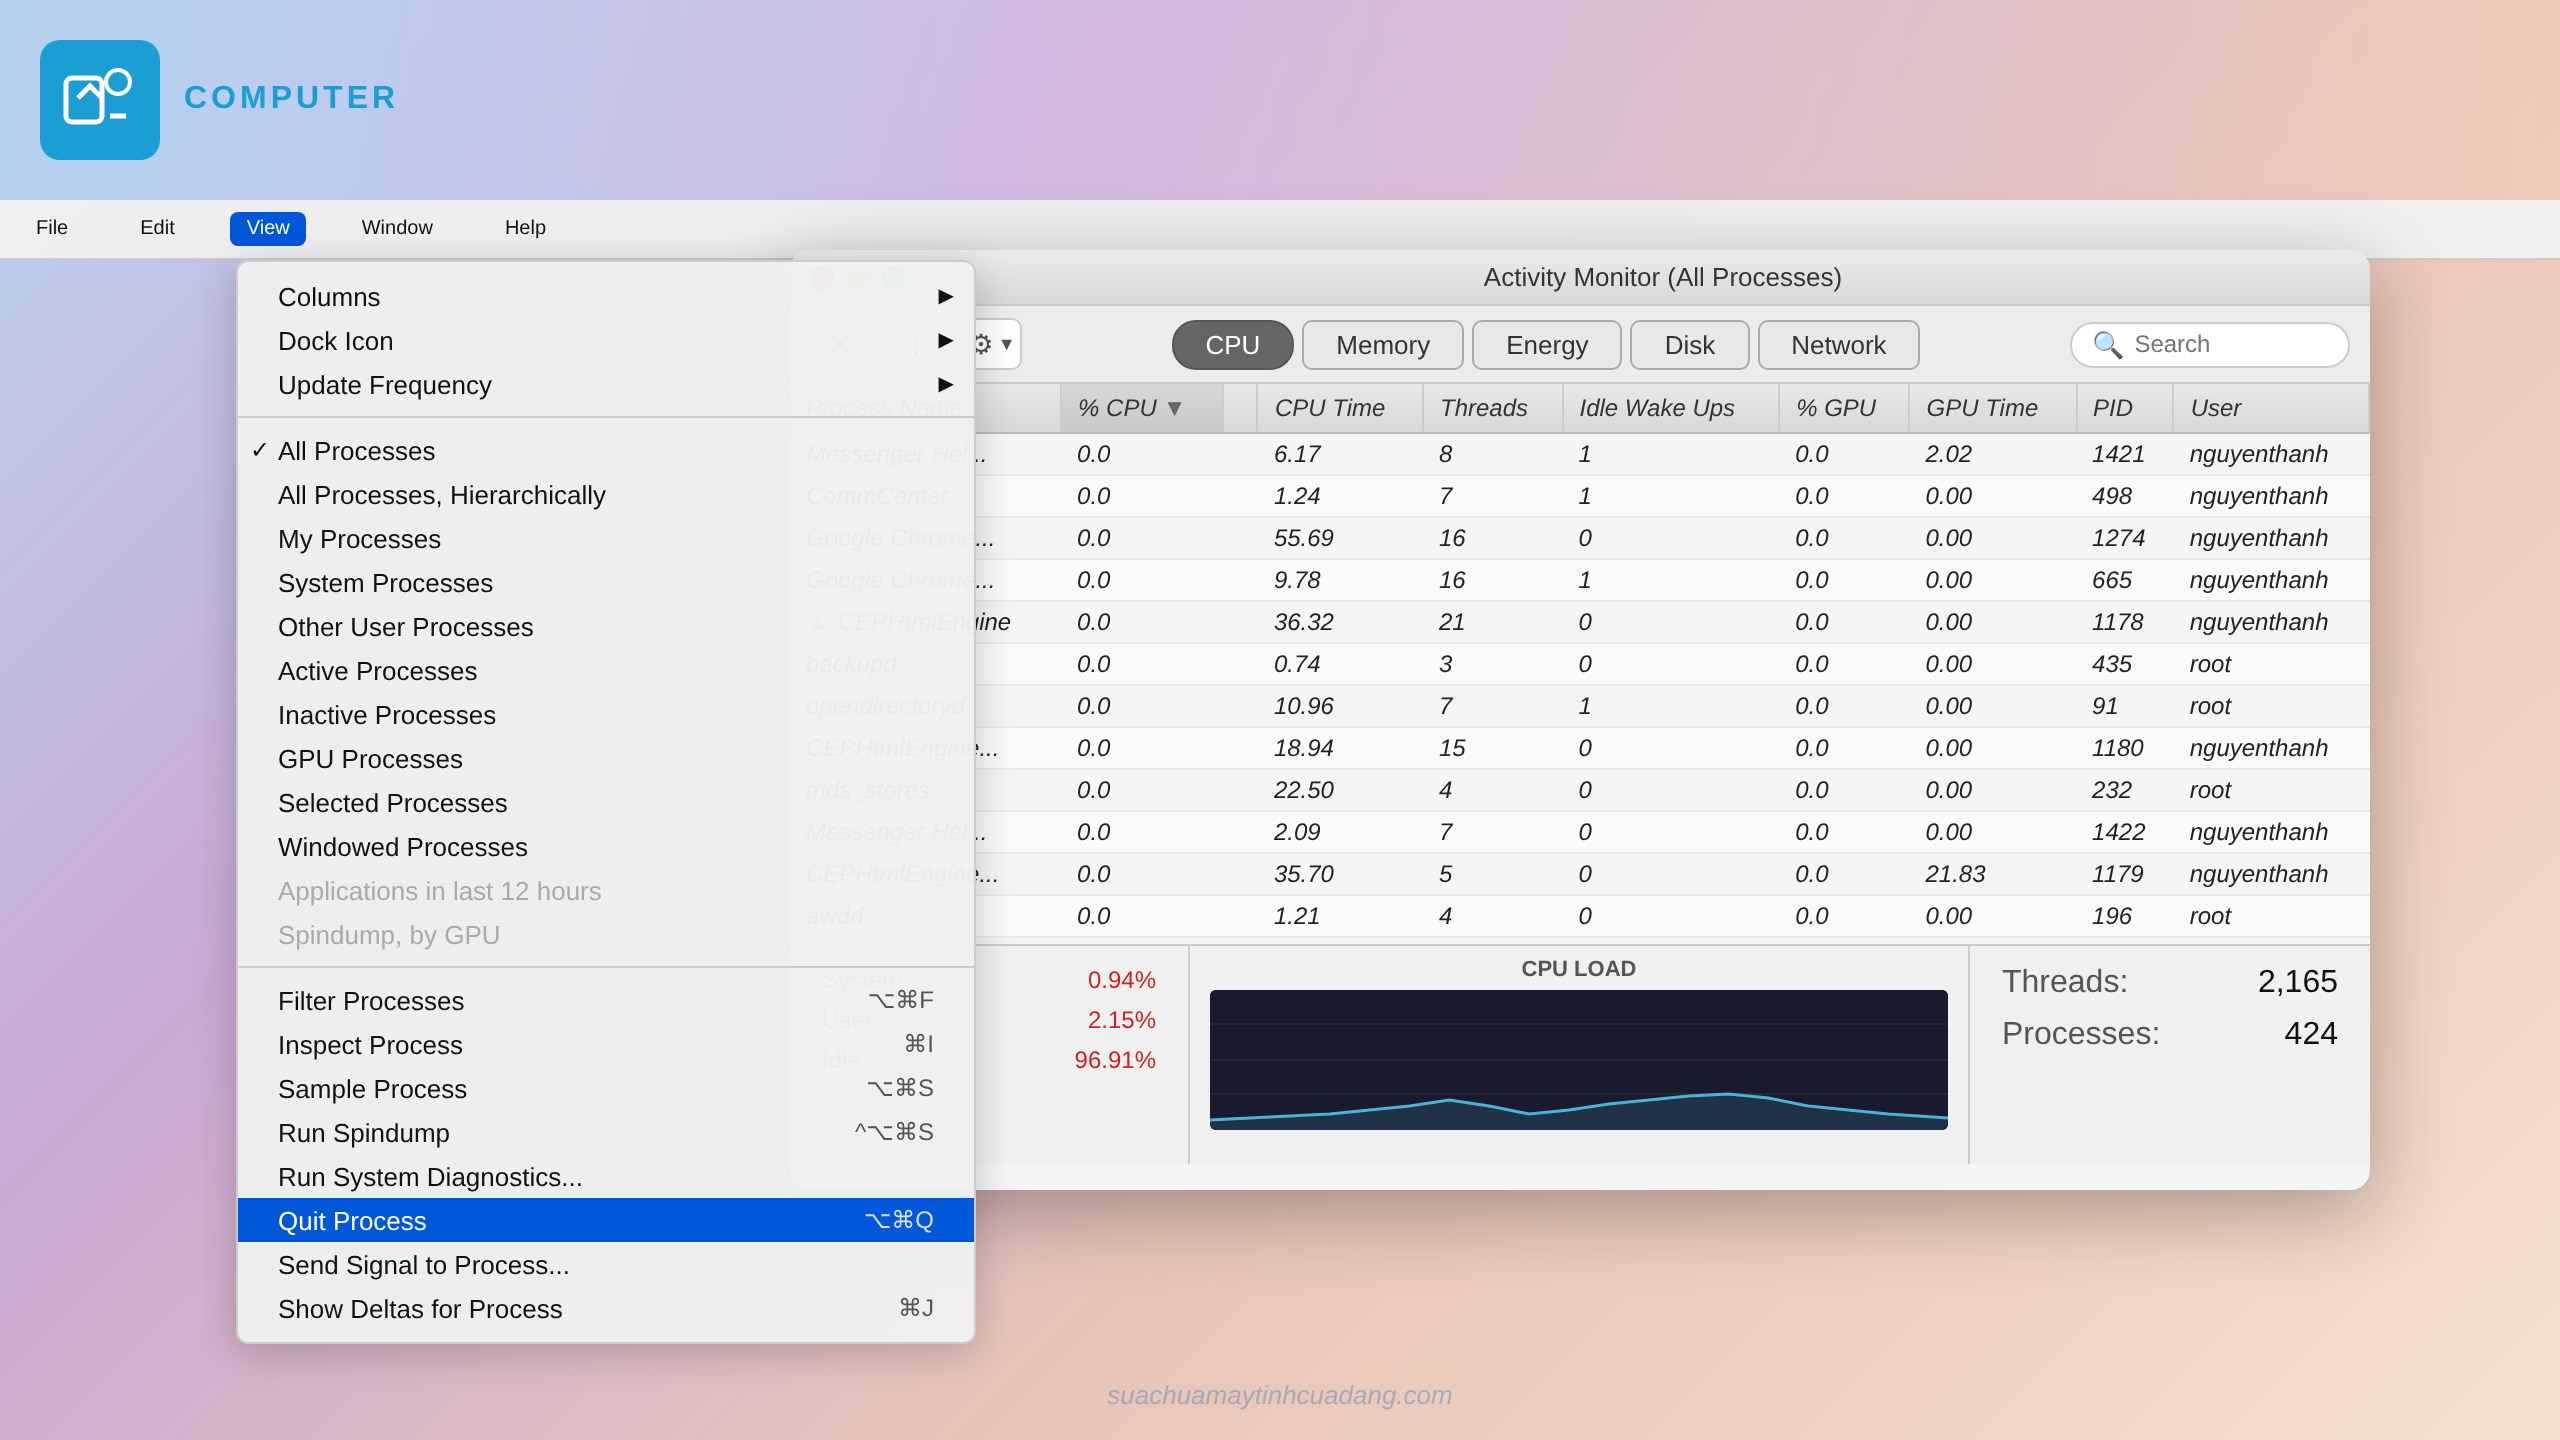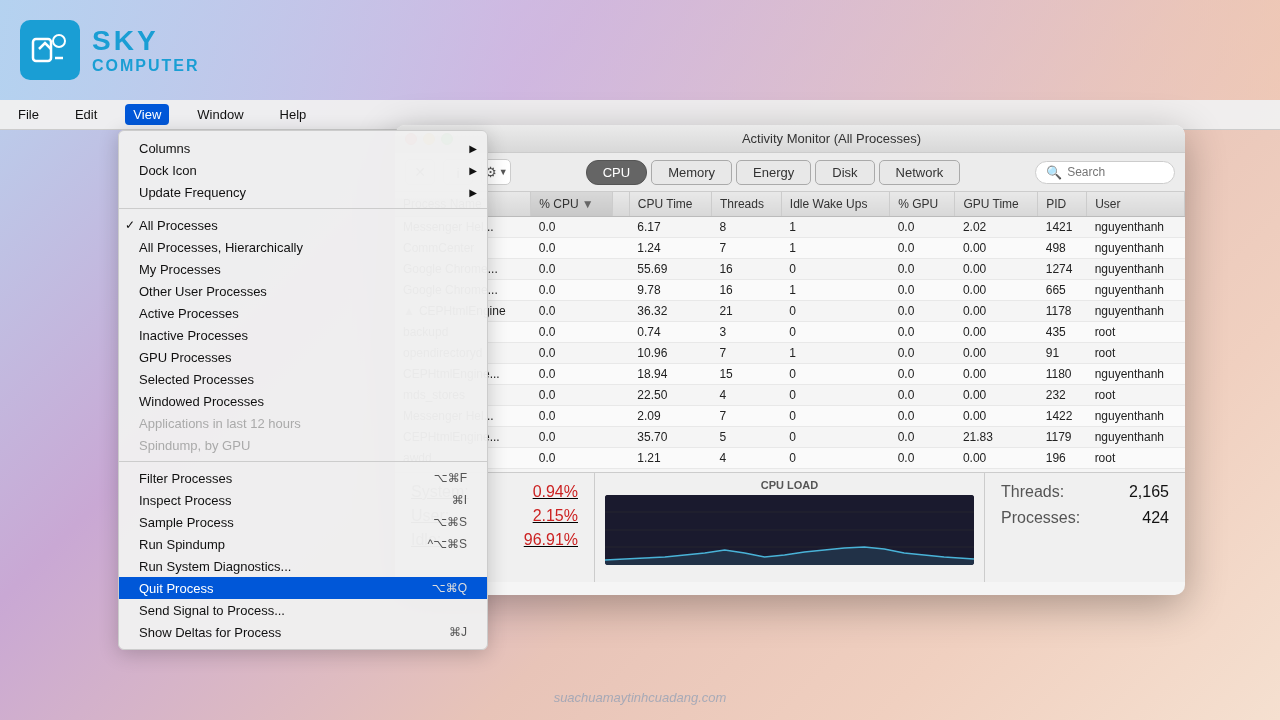--- a/index.html
+++ b/index.html
@@ -60,21 +60,21 @@
     
     .menu-bar {
       position: absolute;
       top: 100px; left: 0; right: 0;
       height: 30px;
       background: rgba(240,240,240,0.95);
       display: flex;
       align-items: center;
       padding: 0 10px;
       gap: 20px;
-      font-size: 13px;
+      font-size: 10px;
       z-index: 20;
       border-bottom: 1px solid #ccc;
     }
     .menu-item {
       padding: 3px 8px;
       cursor: pointer;
       border-radius: 4px;
       color: #111;
     }
     .menu-item.active {
@@ -258,20 +258,21 @@
       color: #999;
       background: transparent;
       width: 100%;
     }
 
     
     .process-table {
       width: 100%;
       border-collapse: collapse;
       font-size: 12px;
+      font-style: italic;
     }
     .process-table th {
       background: linear-gradient(180deg, #e8e8e8, #d8d8d8);
       padding: 5px 8px;
       text-align: left;
       font-weight: 500;
       color: #333;
       border-right: 1px solid #ccc;
       border-bottom: 1px solid #bbb;
       white-space: nowrap;
@@ -306,23 +307,22 @@
       background: #f0f0f0;
     }
     .stats-left {
       width: 200px;
       padding: 10px 16px;
       border-right: 1px solid #ccc;
     }
     .stat-row {
       display: flex;
       justify-content: space-between;
-      font-size: 16px;
+      font-size: 12px;
       margin-bottom: 6px;
-      text-decoration: underline;
     }
     .stat-label { color: #555; }
     .stat-value { color: #cc2222; font-weight: 500; }
     .stat-value.idle { color: #cc2222; }
 
     .stats-center {
       flex: 1;
       padding: 6px 10px;
       border-right: 1px solid #ccc;
       position: relative;
@@ -376,21 +376,20 @@
   <div class="logo-area">
     <div class="logo-icon">
       <svg width="38" height="38" viewBox="0 0 38 38">
         <rect x="2" y="8" width="18" height="22" rx="3" fill="none" stroke="white" stroke-width="2.5"></rect>
         <path d="M8 18 L14 12 L20 18" fill="none" stroke="white" stroke-width="2.5"></path>
         <circle cx="28" cy="10" r="6" fill="none" stroke="white" stroke-width="2"></circle>
         <path d="M24 27 L32 27" stroke="white" stroke-width="2.5"></path>
       </svg>
     </div>
     <div class="logo-text">
-      <span class="logo-sky">SKY</span>
       <span class="logo-computer">COMPUTER</span>
     </div>
   </div>
 </div>
 
 <div class="menu-bar">
   <span class="menu-item">File</span>
   <span class="menu-item">Edit</span>
   <span class="menu-item active">View</span>
   <span class="menu-item">Window</span>
@@ -415,20 +414,23 @@
 
   <div class="menu-section">
     <div class="dropdown-item checked">
       <span>All Processes</span>
     </div>
     <div class="dropdown-item">
       <span>All Processes, Hierarchically</span>
     </div>
     <div class="dropdown-item">
       <span>My Processes</span>
+    </div>
+    <div class="dropdown-item">
+      <span>System Processes</span>
     </div>
     <div class="dropdown-item">
       <span>Other User Processes</span>
     </div>
     <div class="dropdown-item">
       <span>Active Processes</span>
     </div>
     <div class="dropdown-item">
       <span>Inactive Processes</span>
     </div>

